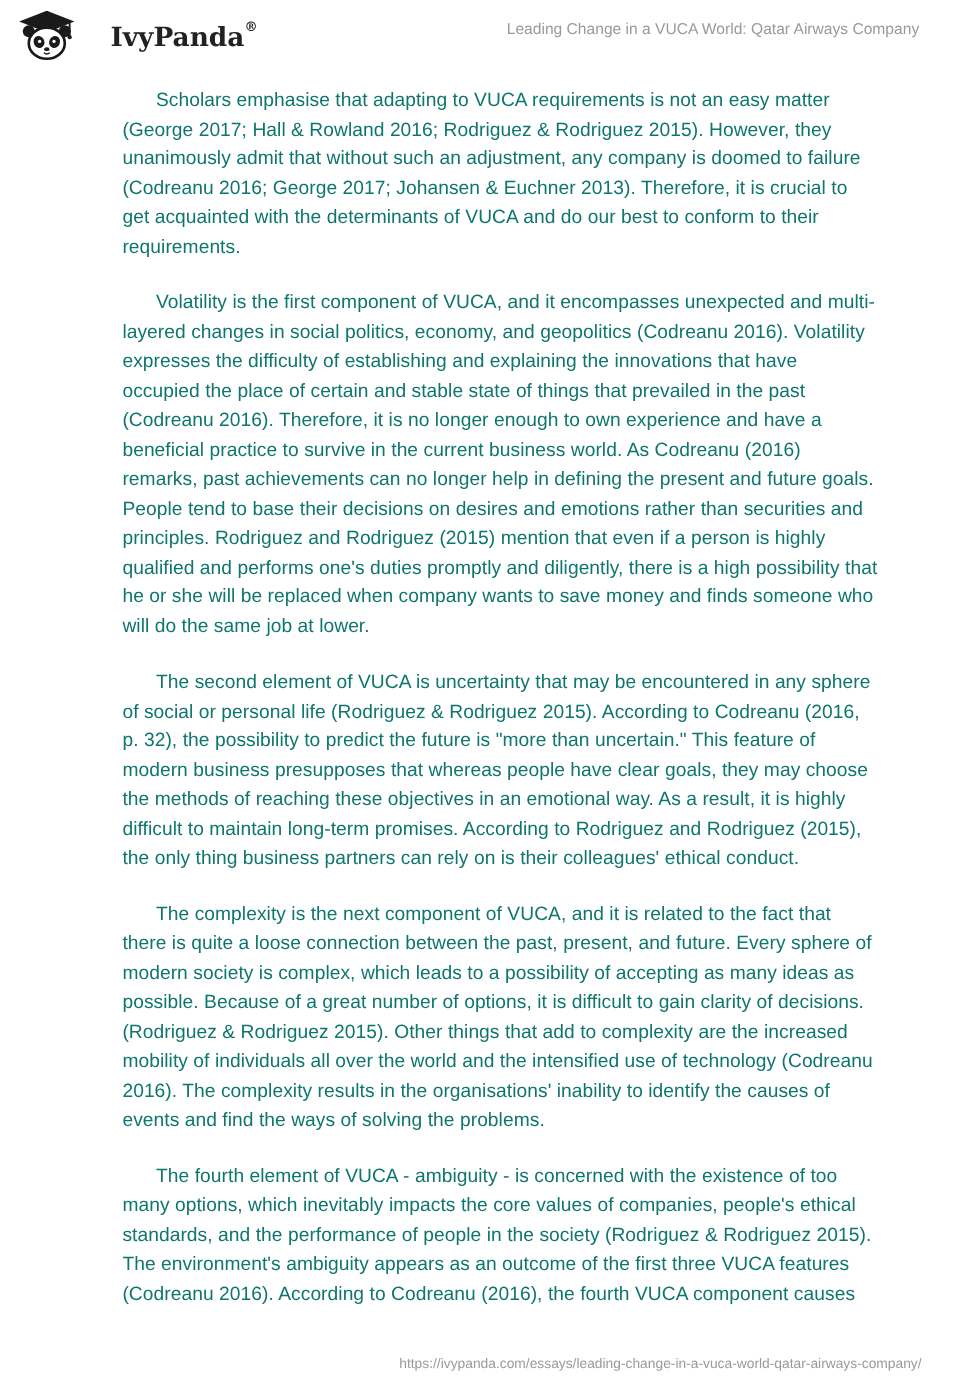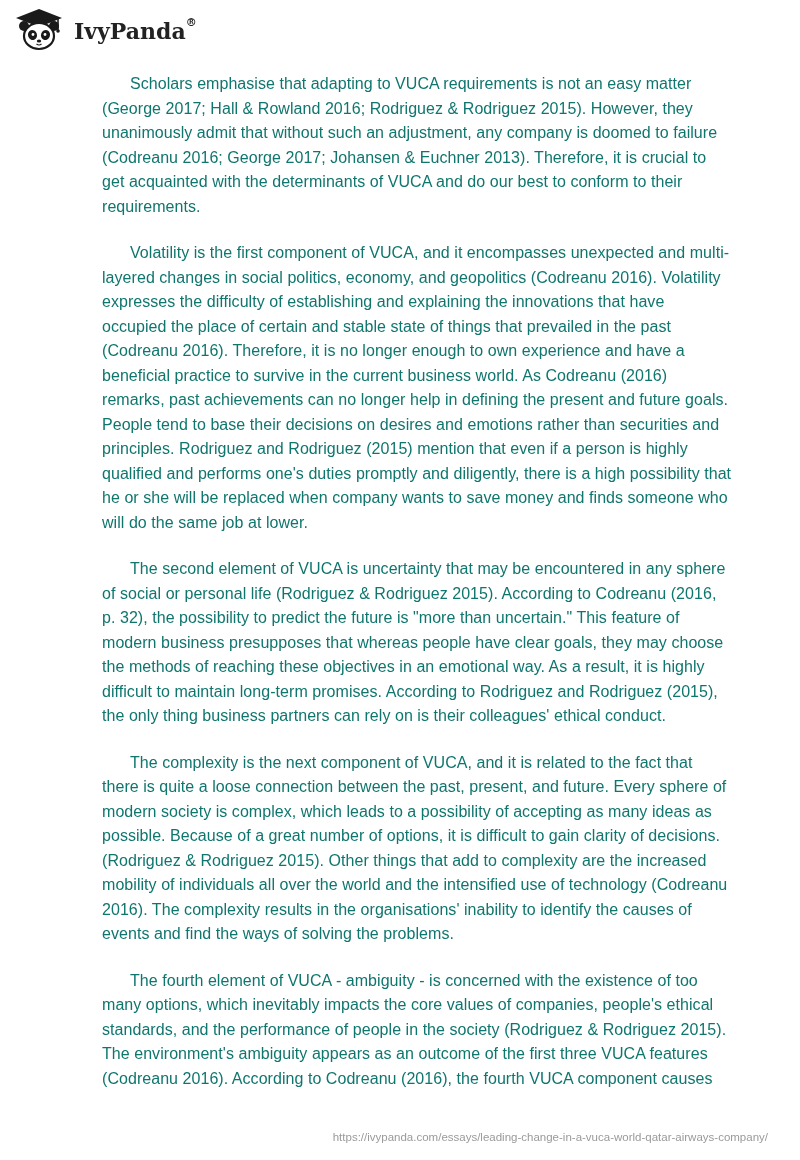--- a/index.html
+++ b/index.html
@@ -20,21 +20,21 @@
     left: 0; top: 0;
     width: 800px;
     height: 60px;
   }
   .logo {
     position: absolute;
     left: 10px;
     top: 6px;
     display: flex;
     align-items: center;
-    gap: 6px;
+    gap: 24px;
   }
   .logo-icon {
     width: 58px;
     height: 46px;
   }
   .logo-text {
     font-family: "DejaVu Serif", serif;
     font-weight: bold;
     font-size: 22px;
     color: #222222;
@@ -96,20 +96,21 @@
       <ellipse cx="22.5" cy="29" rx="4.5" ry="5" fill="#1a1a1a" transform="rotate(-20 22.5 29)"></ellipse>
       <ellipse cx="35.5" cy="29" rx="4.5" ry="5" fill="#1a1a1a" transform="rotate(20 35.5 29)"></ellipse>
       <circle cx="23" cy="28.5" r="1.4" fill="#ffffff"></circle>
       <circle cx="35" cy="28.5" r="1.4" fill="#ffffff"></circle>
 
       <ellipse cx="29" cy="35" rx="2.2" ry="1.6" fill="#1a1a1a"></ellipse>
       <path d="M26.5 38 Q29 40 31.5 38" stroke="#1a1a1a" stroke-width="1.2" fill="none"></path>
     </svg>
     <span class="logo-text"><span>IvyPanda</span><sup>®</sup></span>
   </div>
+  <div class="header-title">Leading Change in a VUCA World: Qatar Airways Company</div>
 </div>
 
 <main class="content">
   <p class="para">Scholars emphasise that adapting to VUCA requirements is not an easy matter (George 2017; Hall &amp; Rowland 2016; Rodriguez &amp; Rodriguez 2015). However, they unanimously admit that without such an adjustment, any company is doomed to failure (Codreanu 2016; George 2017; Johansen &amp; Euchner 2013). Therefore, it is crucial to get acquainted with the determinants of VUCA and do our best to conform to their requirements.</p>
   <p class="para">Volatility is the first component of VUCA, and it encompasses unexpected and multi-layered changes in social politics, economy, and geopolitics (Codreanu 2016). Volatility expresses the difficulty of establishing and explaining the innovations that have occupied the place of certain and stable state of things that prevailed in the past (Codreanu 2016). Therefore, it is no longer enough to own experience and have a beneficial practice to survive in the current business world. As Codreanu (2016) remarks, past achievements can no longer help in defining the present and future goals. People tend to base their decisions on desires and emotions rather than securities and principles. Rodriguez and Rodriguez (2015) mention that even if a person is highly qualified and performs one's duties promptly and diligently, there is a high possibility that he or she will be replaced when company wants to save money and finds someone who will do the same job at lower.</p>
   <p class="para">The second element of VUCA is uncertainty that may be encountered in any sphere of social or personal life (Rodriguez &amp; Rodriguez 2015). According to Codreanu (2016, p. 32), the possibility to predict the future is "more than uncertain." This feature of modern business presupposes that whereas people have clear goals, they may choose the methods of reaching these objectives in an emotional way. As a result, it is highly difficult to maintain long-term promises. According to Rodriguez and Rodriguez (2015), the only thing business partners can rely on is their colleagues' ethical conduct.</p>
   <p class="para">The complexity is the next component of VUCA, and it is related to the fact that there is quite a loose connection between the past, present, and future. Every sphere of modern society is complex, which leads to a possibility of accepting as many ideas as possible. Because of a great number of options, it is difficult to gain clarity of decisions. (Rodriguez &amp; Rodriguez 2015). Other things that add to complexity are the increased mobility of individuals all over the world and the intensified use of technology (Codreanu 2016). The complexity results in the organisations' inability to identify the causes of events and find the ways of solving the problems.</p>
   <p class="para">The fourth element of VUCA - ambiguity - is concerned with the existence of too many options, which inevitably impacts the core values of companies, people's ethical standards, and the performance of people in the society (Rodriguez &amp; Rodriguez 2015). The environment's ambiguity appears as an outcome of the first three VUCA features (Codreanu 2016). According to Codreanu (2016), the fourth VUCA component causes</p>
 </main>
 

